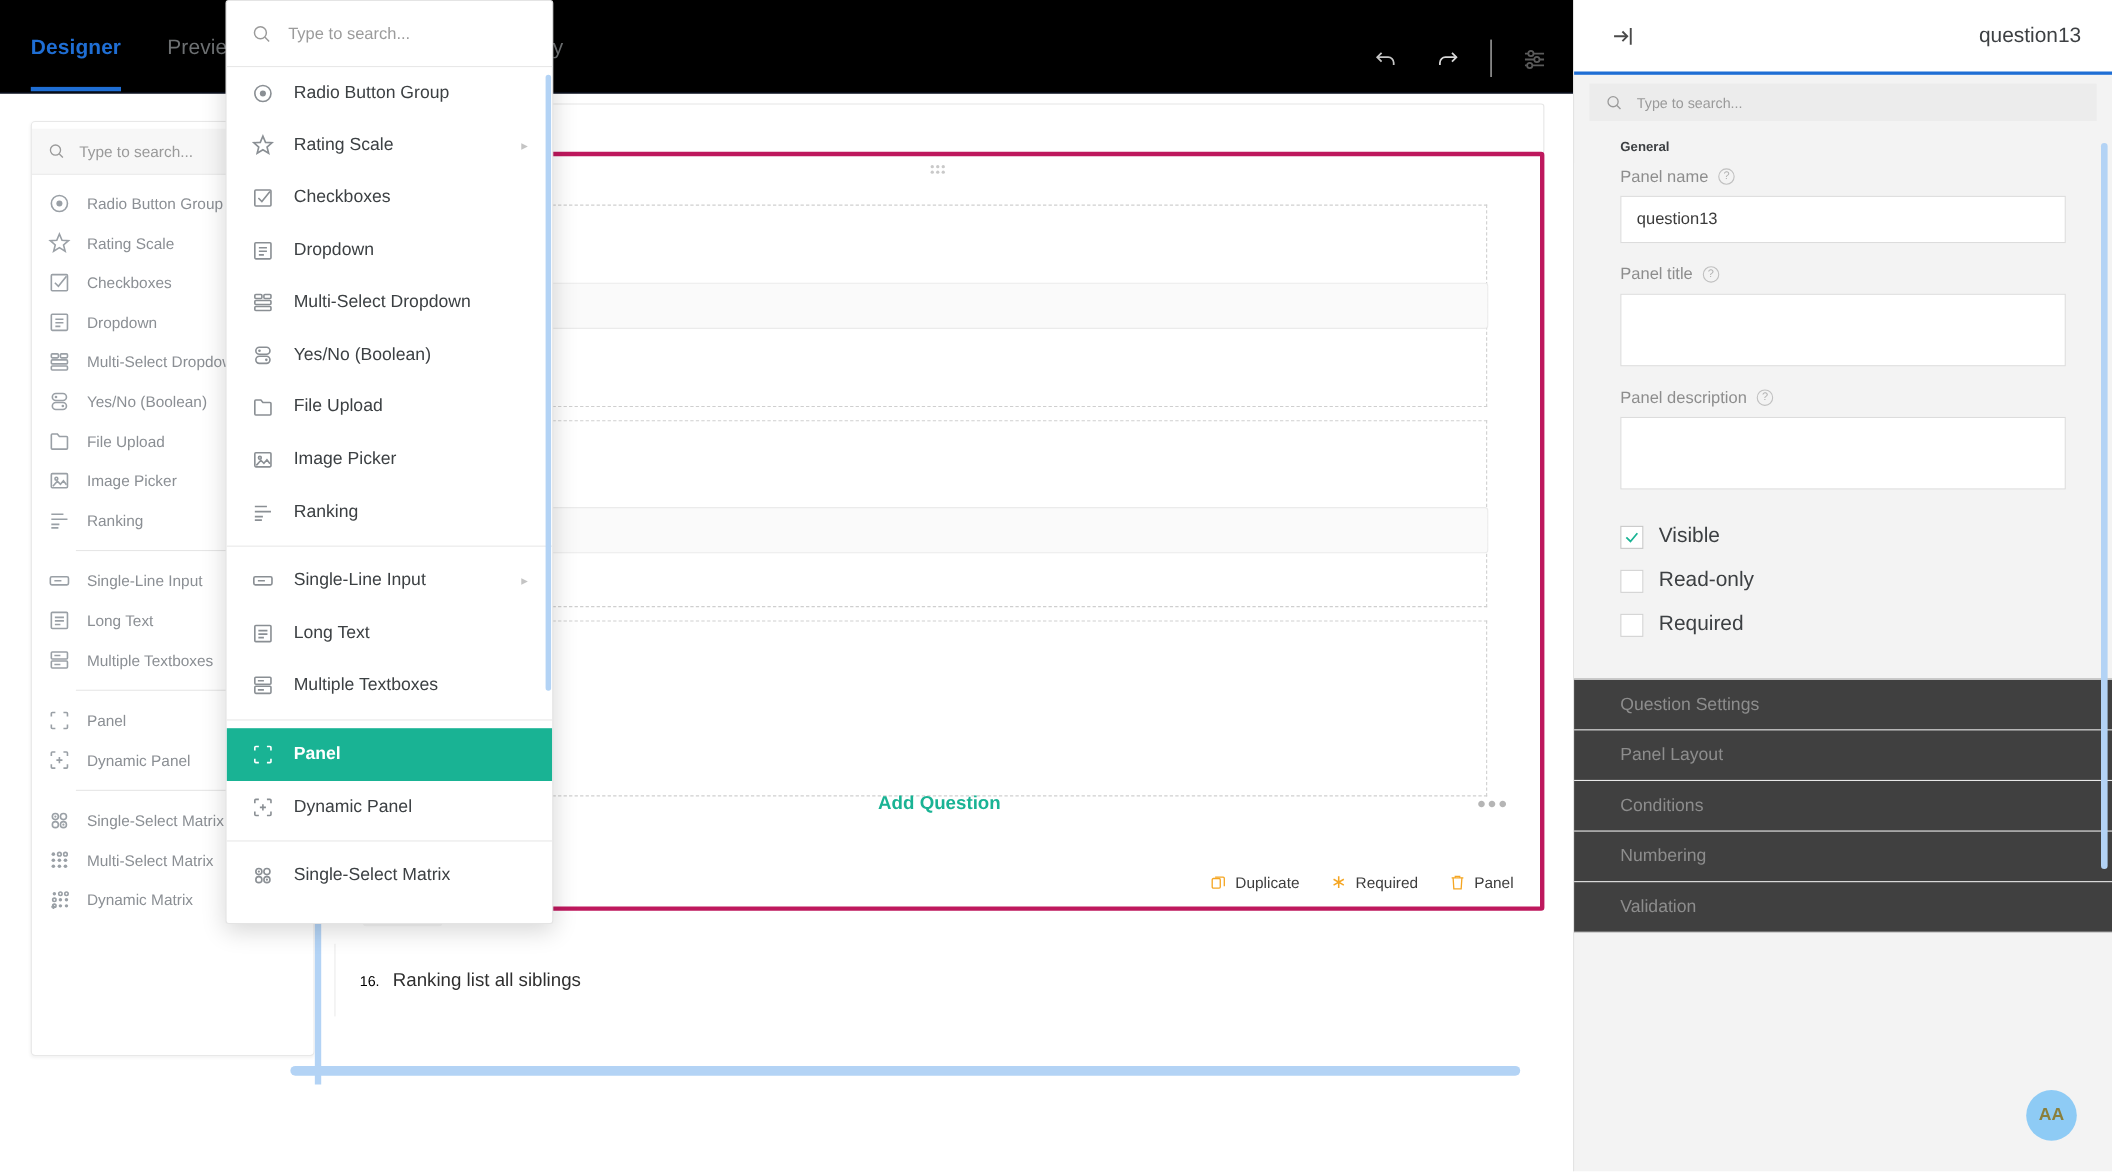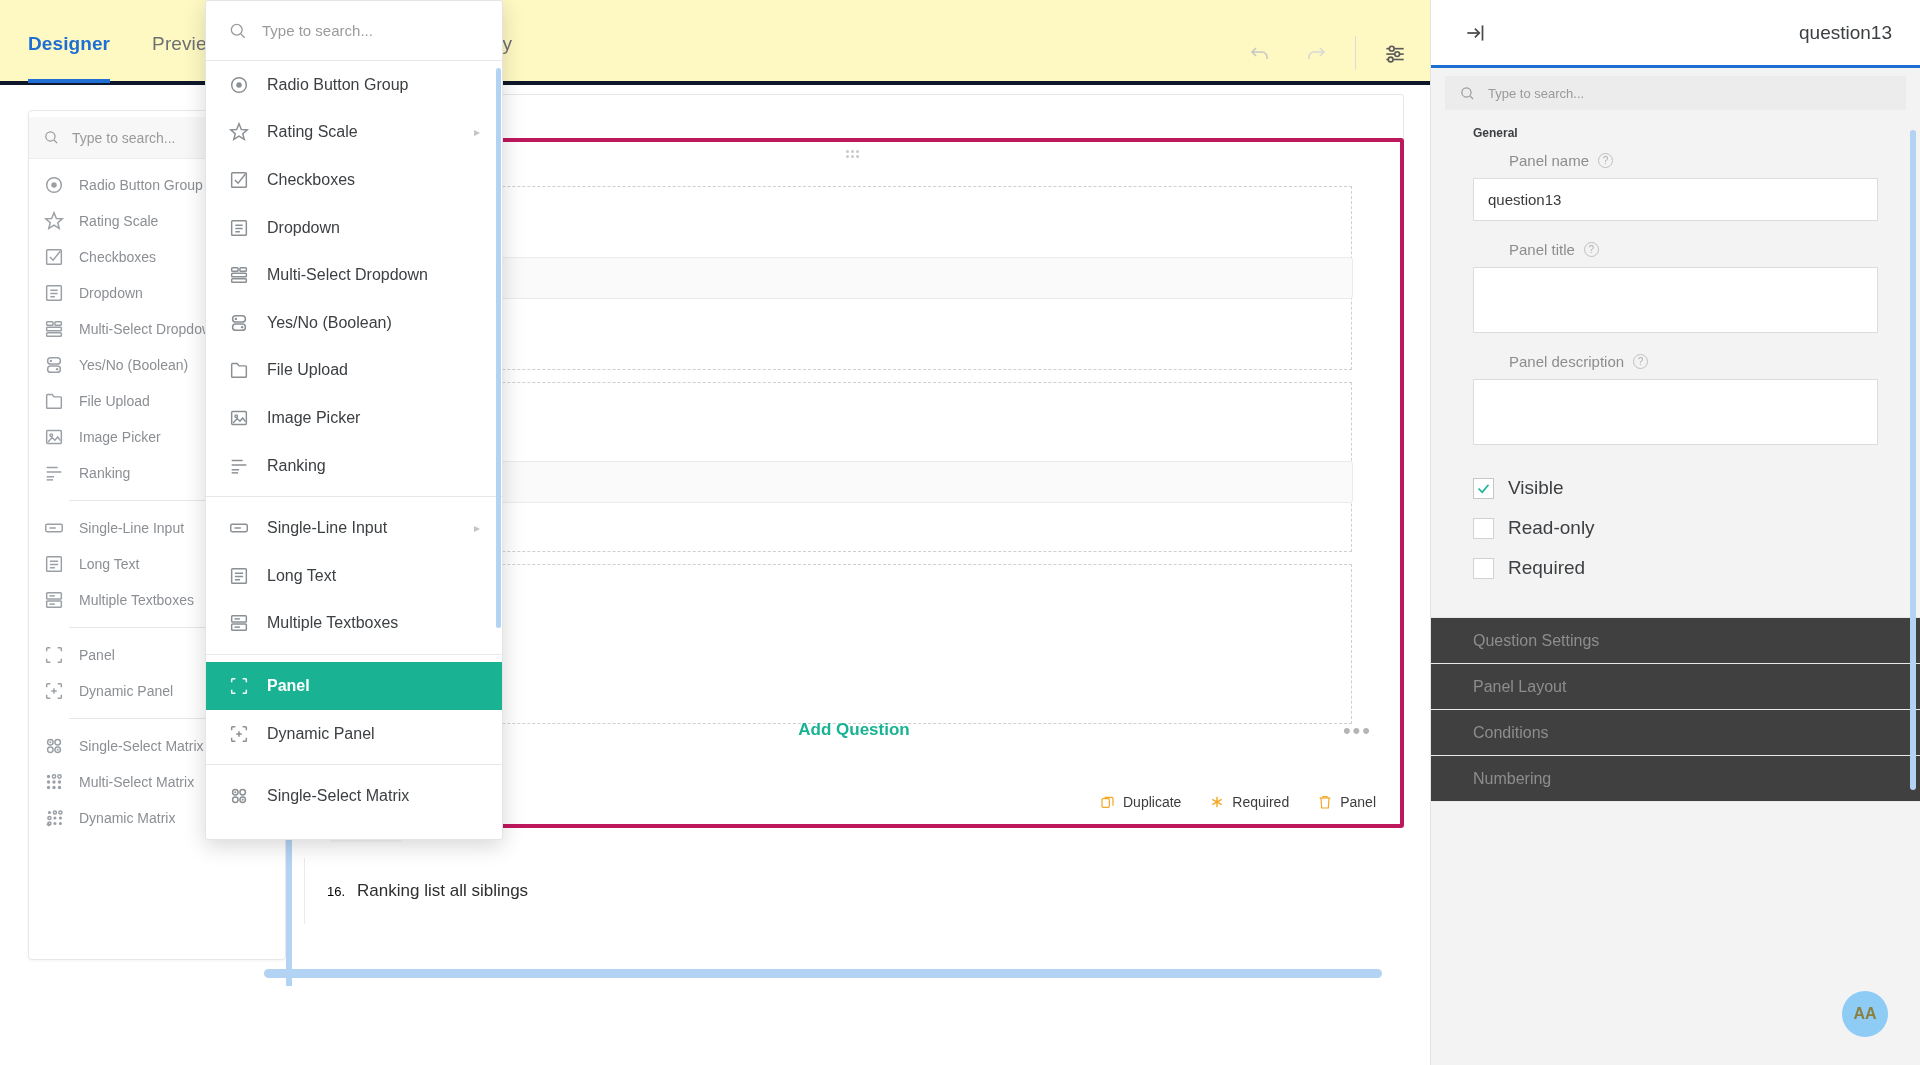--- a/index.html
+++ b/index.html
@@ -7,21 +7,21 @@
     width: 1920px; height: 1065px;
     font-family: "Liberation Sans", sans-serif;
     background: #ffffff;
     overflow: hidden;
   }
   #app { position: relative; width: 1920px; height: 1065px; background: #fff; }
 
   
   .topbar {
     position: absolute; left: 0; top: 0; width: 1430px; height: 85px;
-    background: #fef9c3; border-bottom: 4px solid #0f172a;
+    background: #000000; border-bottom: 1px solid #0f172a;
   }
   .tabs { position: absolute; left: 28px; top: 33px; display: flex; gap: 42px; }
   .tab {
     font-size: 19px; color: #6d7072; cursor: pointer; padding-bottom: 24px;
     letter-spacing: .1px;
   }
   .tab.active { color: #1f6ed4; font-weight: bold; border-bottom: 4px solid #1f6ed4; }
 
   .topbar-actions {
     position: absolute; right: 18px; top: 36px; display: flex; align-items: center; gap: 22px;
@@ -187,21 +187,21 @@
     display: flex; align-items: center; gap: 12px; padding: 0 14px;
   }
   .props-search .ph { font-size: 13px; color: #9a9a9a; }
   .props-section-head {
     padding: 16px 42px 8px 42px; font-size: 12px; color: #3d4043; font-weight: bold;
   }
   .props-body { background: #f3f3f3; padding: 4px 42px 20px 42px; }
   .field { margin-bottom: 20px; }
   .field-label {
     display: flex; align-items: center; gap: 9px;
-    font-size: 15px; color: #8d8d8d; margin-bottom: 9px; margin-left: 36px;
+    font-size: 15px; color: #8d8d8d; margin-bottom: 9px;
   }
   .help-ico {
     width: 15px; height: 15px; border: 1px solid #c0c0c0; border-radius: 50%;
     color: #b0b0b0; font-size: 10px; line-height: 13px; text-align: center;
   }
   .field-input {
     width: 100%; height: 43px; background: #fff; border: 1px solid #dcdcdc;
     font-size: 15px; color: #3a3a3a; padding: 0 14px; display: flex; align-items: center;
   }
   .field-textarea {
@@ -722,20 +722,23 @@
         </div>
         <div class="acc-row">
           <span>Panel Layout</span>
         </div>
         <div class="acc-row">
           <span>Conditions</span>
         </div>
         <div class="acc-row">
           <span>Numbering</span>
         </div>
+        <div class="acc-row">
+          <span>Validation</span>
+        </div>
       </div>
     <div class="props-scrollbar"></div>
   </div>
 
   <div class="fab">
     <span>AA</span>
   </div>
 </div>
 
 </body></html>

